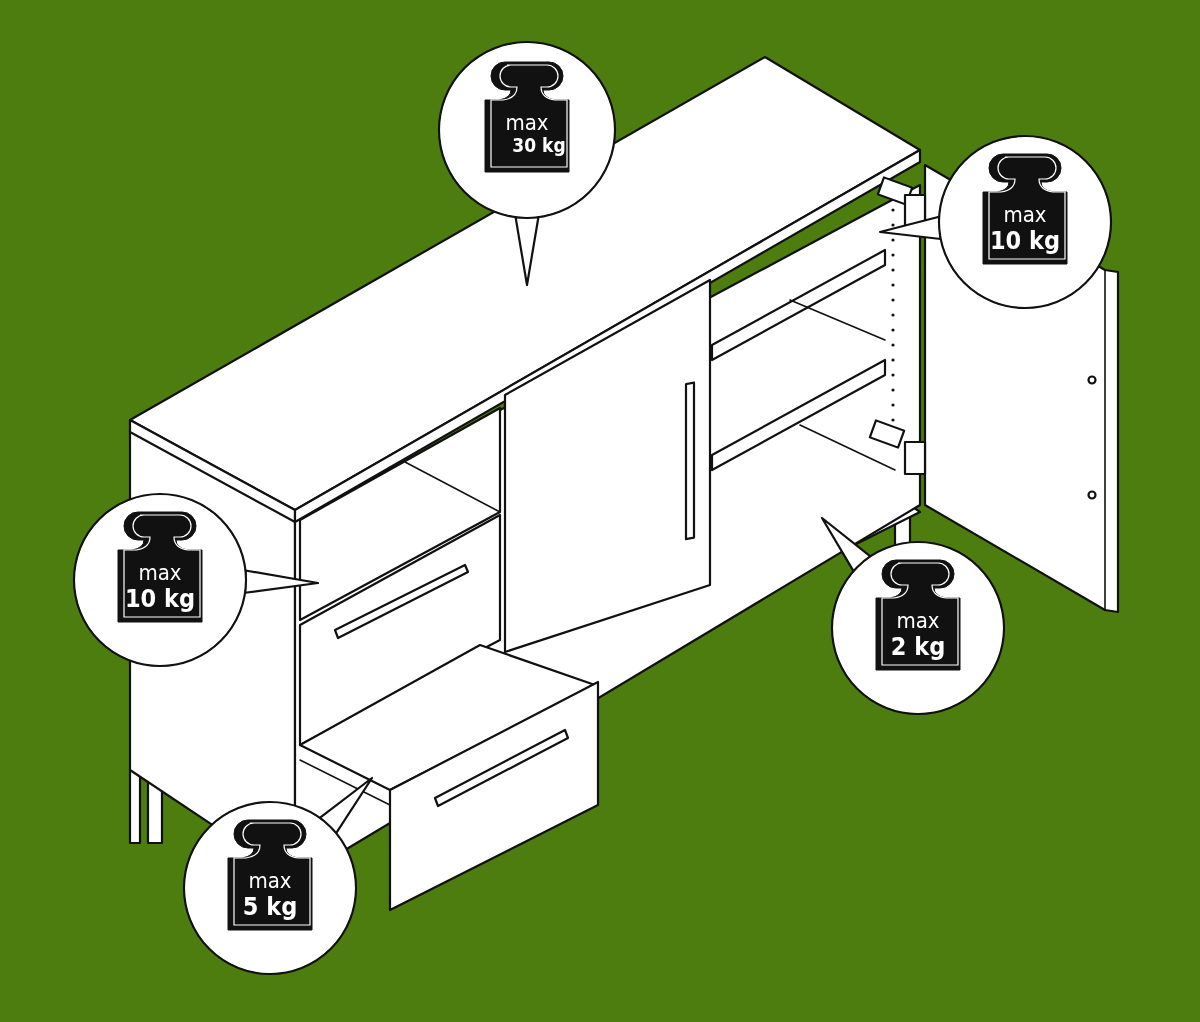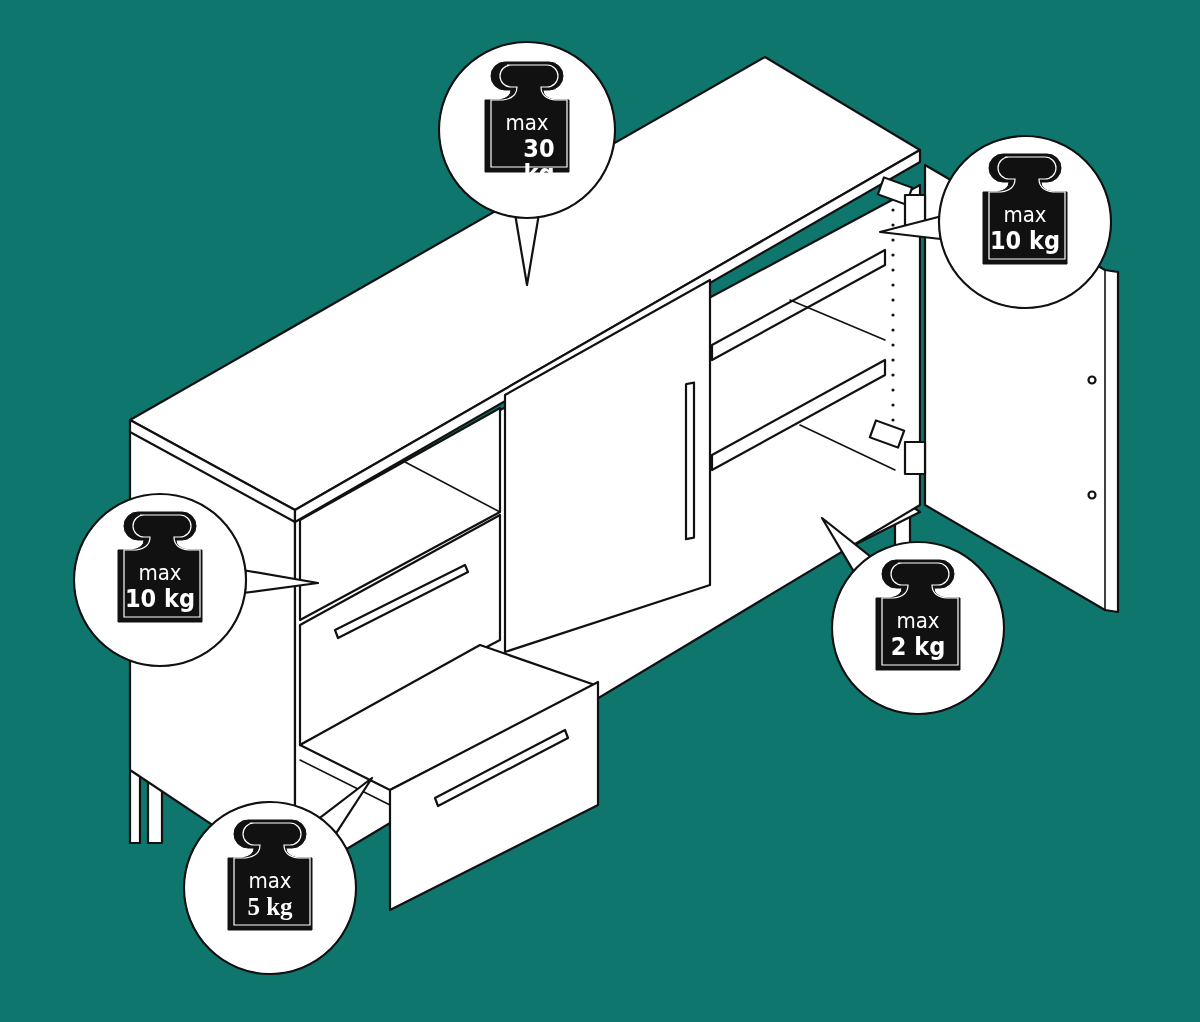--- a/index.html
+++ b/index.html
@@ -1,16 +1,16 @@
 <!DOCTYPE html>
 <html><head>
 <meta charset="utf-8">
 <style>
   html, body { margin: 0; padding: 0; background: #ffffff; }
-  #stage { position: relative; width: 1200px; height: 1022px; background: #0f766e; overflow: hidden; }
+  #stage { position: relative; width: 1200px; height: 1022px; background: #4d7c0f; overflow: hidden; }
   svg#drawing { position: absolute; left: 0; top: 0; }
   .ln { fill: #fff; stroke: #111; stroke-width: 2.2; stroke-linejoin: round; stroke-linecap: round; }
   .ln-thin { fill: none; stroke: #111; stroke-width: 1.6; stroke-linejoin: round; stroke-linecap: round; }
   .callout { position: absolute; width: 0; height: 0; }
   .weight-text { position: absolute; left: 0; right: 0; text-align: center; color: #fff;
     font-family: "DejaVu Sans Condensed", "DejaVu Sans", sans-serif; font-weight: bold; line-height: 1; }
   .weight-max { font-weight: normal; }
 </style>
 </head>
 <body>
@@ -132,32 +132,32 @@
             <path d="M248,820 h44 a14,14 0 0 1 0,28 h-6 q0,8 12,10 h14 v72 h-84 v-72 h14 q12,-2 12,-10 h-6 a14,14 0 0 1 0,-28 z" fill="#111" stroke="#111" stroke-width="1"></path>
             <path d="M250,823 h40 a11,11 0 0 1 0,22 h-6 q0,11 14,13 h12 v67 h-76 v-67 h12 q14,-2 14,-13 h-6 a11,11 0 0 1 0,-22 z" fill="none" stroke="#fff" stroke-width="1.2"></path>
           </g>
         </g>
       </g>
   </svg>
 
   <div id="callout-labels">
       <div class="callout" style="position: absolute; left: 485px; top: 112px; width: 84px; height: 60px;">
         <div class="weight-text weight-max" style="top: 0px; font-size: 22px;">max</div>
-        <div class="weight-text" style="top: 24px; font-size: 25px; padding-left: 24px;">30 kg</div>
+        <div class="weight-text" style="top: 24px; font-size: 19px; padding-left: 24px;">30 kg</div>
       </div>
       <div class="callout" style="position: absolute; left: 983px; top: 204px; width: 84px; height: 60px;">
         <div class="weight-text weight-max" style="top: 0px; font-size: 22px;">max</div>
         <div class="weight-text" style="top: 24px; font-size: 25px;">10 kg</div>
       </div>
       <div class="callout" style="position: absolute; left: 118px; top: 562px; width: 84px; height: 60px;">
         <div class="weight-text weight-max" style="top: 0px; font-size: 22px;">max</div>
         <div class="weight-text" style="top: 24px; font-size: 25px;">10 kg</div>
       </div>
       <div class="callout" style="position: absolute; left: 876px; top: 610px; width: 84px; height: 60px;">
         <div class="weight-text weight-max" style="top: 0px; font-size: 22px;">max</div>
         <div class="weight-text" style="top: 24px; font-size: 25px;">2 kg</div>
       </div>
       <div class="callout" style="position: absolute; left: 228px; top: 870px; width: 84px; height: 60px;">
         <div class="weight-text weight-max" style="top: 0px; font-size: 22px;">max</div>
-        <div class="weight-text" style="top: 24px; font-size: 25px; font-family: Liberation Serif, serif;">5 kg</div>
+        <div class="weight-text" style="top: 24px; font-size: 25px;">5 kg</div>
       </div>
     </div>
 </div>
 
 </body></html>

